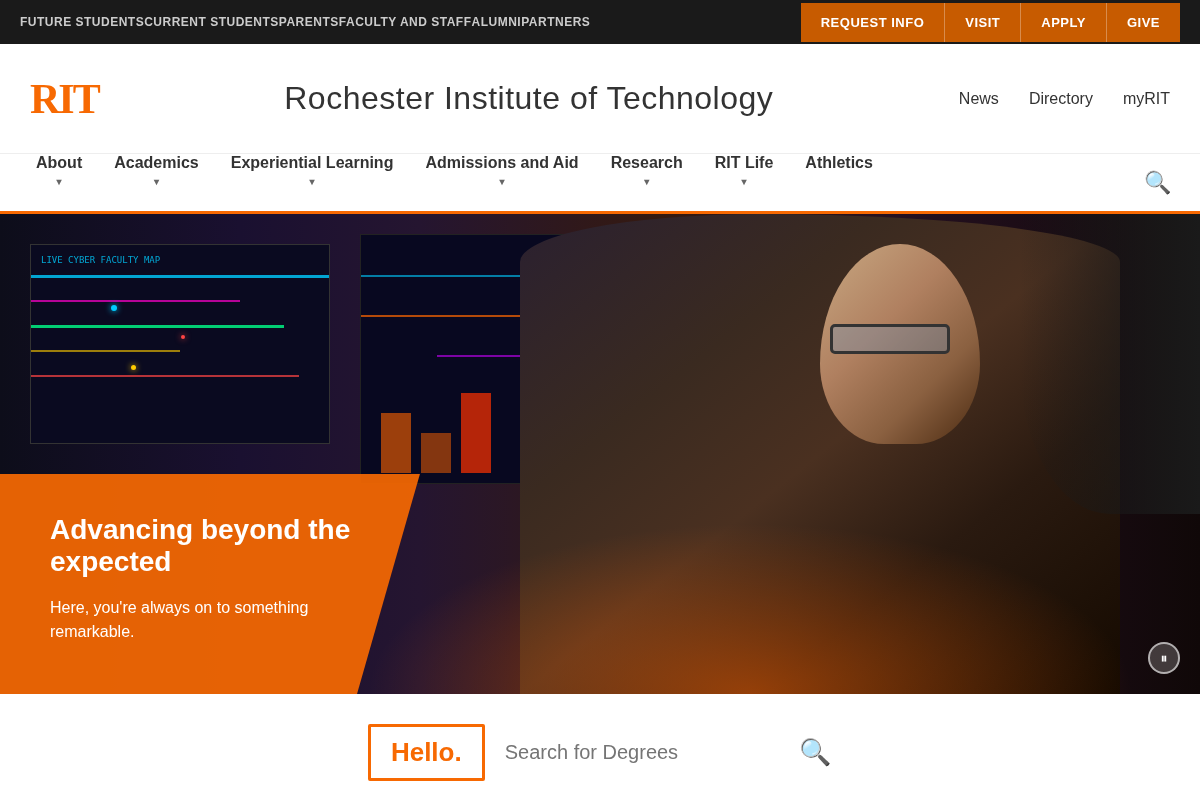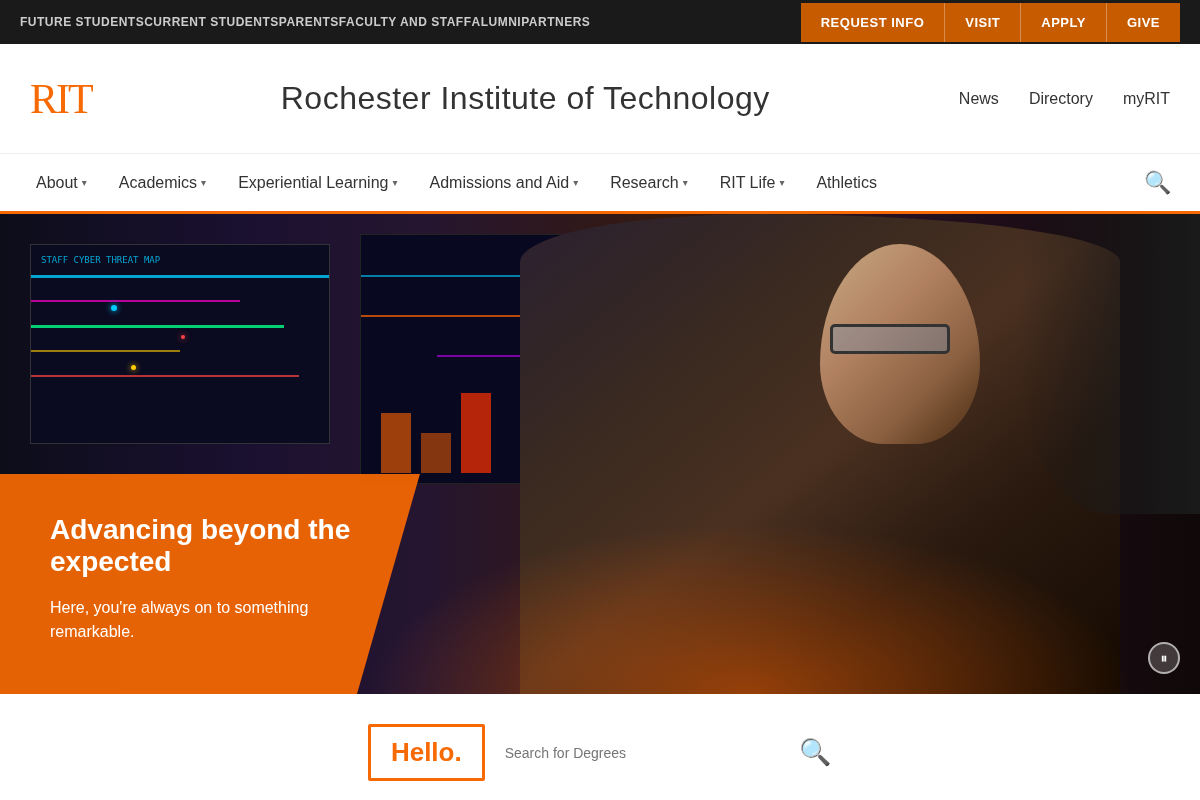--- a/index.html
+++ b/index.html
@@ -51,21 +51,21 @@
       border-bottom: 1px solid #eee;
     }
     .logo-area {
       display: flex;
       align-items: center;
       text-decoration: none;
       flex-shrink: 0;
     }
     .rit-logo {
       font-size: 42px;
-      font-weight: 400;
+      font-weight: 700;
       color: #f76902;
       font-family: Georgia, serif;
       letter-spacing: -2px;
       line-height: 1;
     }
     .site-title {
       flex: 1;
       text-align: center;
       font-size: 32px;
       font-weight: 400;
@@ -101,27 +101,28 @@
     }
     .main-nav ul li {
       height: 100%;
       display: flex;
       align-items: center;
     }
     .main-nav ul li a {
       color: #333;
       text-decoration: none;
       font-size: 16px;
-      font-weight: 400;
+      font-weight: 700;
       padding: 0 16px;
       height: 100%;
       display: flex;
       align-items: center;
       gap: 4px;
       white-space: nowrap;
+      flex-direction: column;
     }
     .nav-chevron {
       font-size: 10px;
       color: #666;
     }
     .search-nav-btn {
       margin-left: auto;
       background: none;
       border: none;
       cursor: pointer;
@@ -217,21 +218,21 @@
     }
     .hello-box span {
       color: #f76902;
     }
     .degrees-search {
       display: flex;
       align-items: center;
       gap: 15px;
     }
     .degrees-input {
-      font-size: 14px;
+      font-size: 20px;
       color: #aaa;
       border: none;
       outline: none;
       width: 280px;
       font-weight: 300;
     }
     .degrees-search-btn {
       background: none;
       border: none;
       cursor: pointer;
@@ -324,21 +325,21 @@
   <div class="hero-bg">
 
     <div style="position:absolute;left:0;top:0;width:100%;height:100%;background:linear-gradient(to right, #0d0d1a 0%, #1a1030 20%, #251530 35%, #351a10 55%, #251020 75%, #100808 100%);"></div>
 
     <div style="position:absolute;left:30px;top:30px;width:300px;height:200px;background:#0a0a20;border:1px solid #333;overflow:hidden;">
       <div style="width:100%;height:3px;background:#00ccff;position:absolute;top:30px;left:0;opacity:0.8;"></div>
       <div style="width:70%;height:2px;background:#ff00cc;position:absolute;top:55px;left:0;opacity:0.7;"></div>
       <div style="width:85%;height:3px;background:#00ff88;position:absolute;top:80px;left:0;opacity:0.8;"></div>
       <div style="width:50%;height:2px;background:#ffcc00;position:absolute;top:105px;left:0;opacity:0.6;"></div>
       <div style="width:90%;height:2px;background:#ff4444;position:absolute;top:130px;left:0;opacity:0.7;"></div>
-      <div style="position:absolute;top:10px;left:10px;color:#00ccff;font-size:9px;font-family:monospace;opacity:0.8;">STAFF CYBER THREAT MAP</div>
+      <div style="position:absolute;top:10px;left:10px;color:#00ccff;font-size:9px;font-family:monospace;opacity:0.8;">LIVE CYBER FACULTY MAP</div>
 
       <div style="position:absolute;top:60px;left:80px;width:6px;height:6px;background:#00ccff;border-radius:50%;box-shadow:0 0 6px #00ccff;"></div>
       <div style="position:absolute;top:90px;left:150px;width:4px;height:4px;background:#ff4444;border-radius:50%;box-shadow:0 0 6px #ff4444;"></div>
       <div style="position:absolute;top:120px;left:100px;width:5px;height:5px;background:#ffcc00;border-radius:50%;box-shadow:0 0 6px #ffcc00;"></div>
     </div>
 
     <div style="position:absolute;left:360px;top:20px;width:380px;height:250px;background:#080820;border:1px solid #222;overflow:hidden;">
       <div style="width:100%;height:2px;background:#00ccff;position:absolute;top:40px;opacity:0.6;"></div>
       <div style="width:100%;height:2px;background:#ff6600;position:absolute;top:80px;opacity:0.7;"></div>
       <div style="width:60%;height:2px;background:#cc00ff;position:absolute;top:120px;left:20%;opacity:0.6;"></div>

